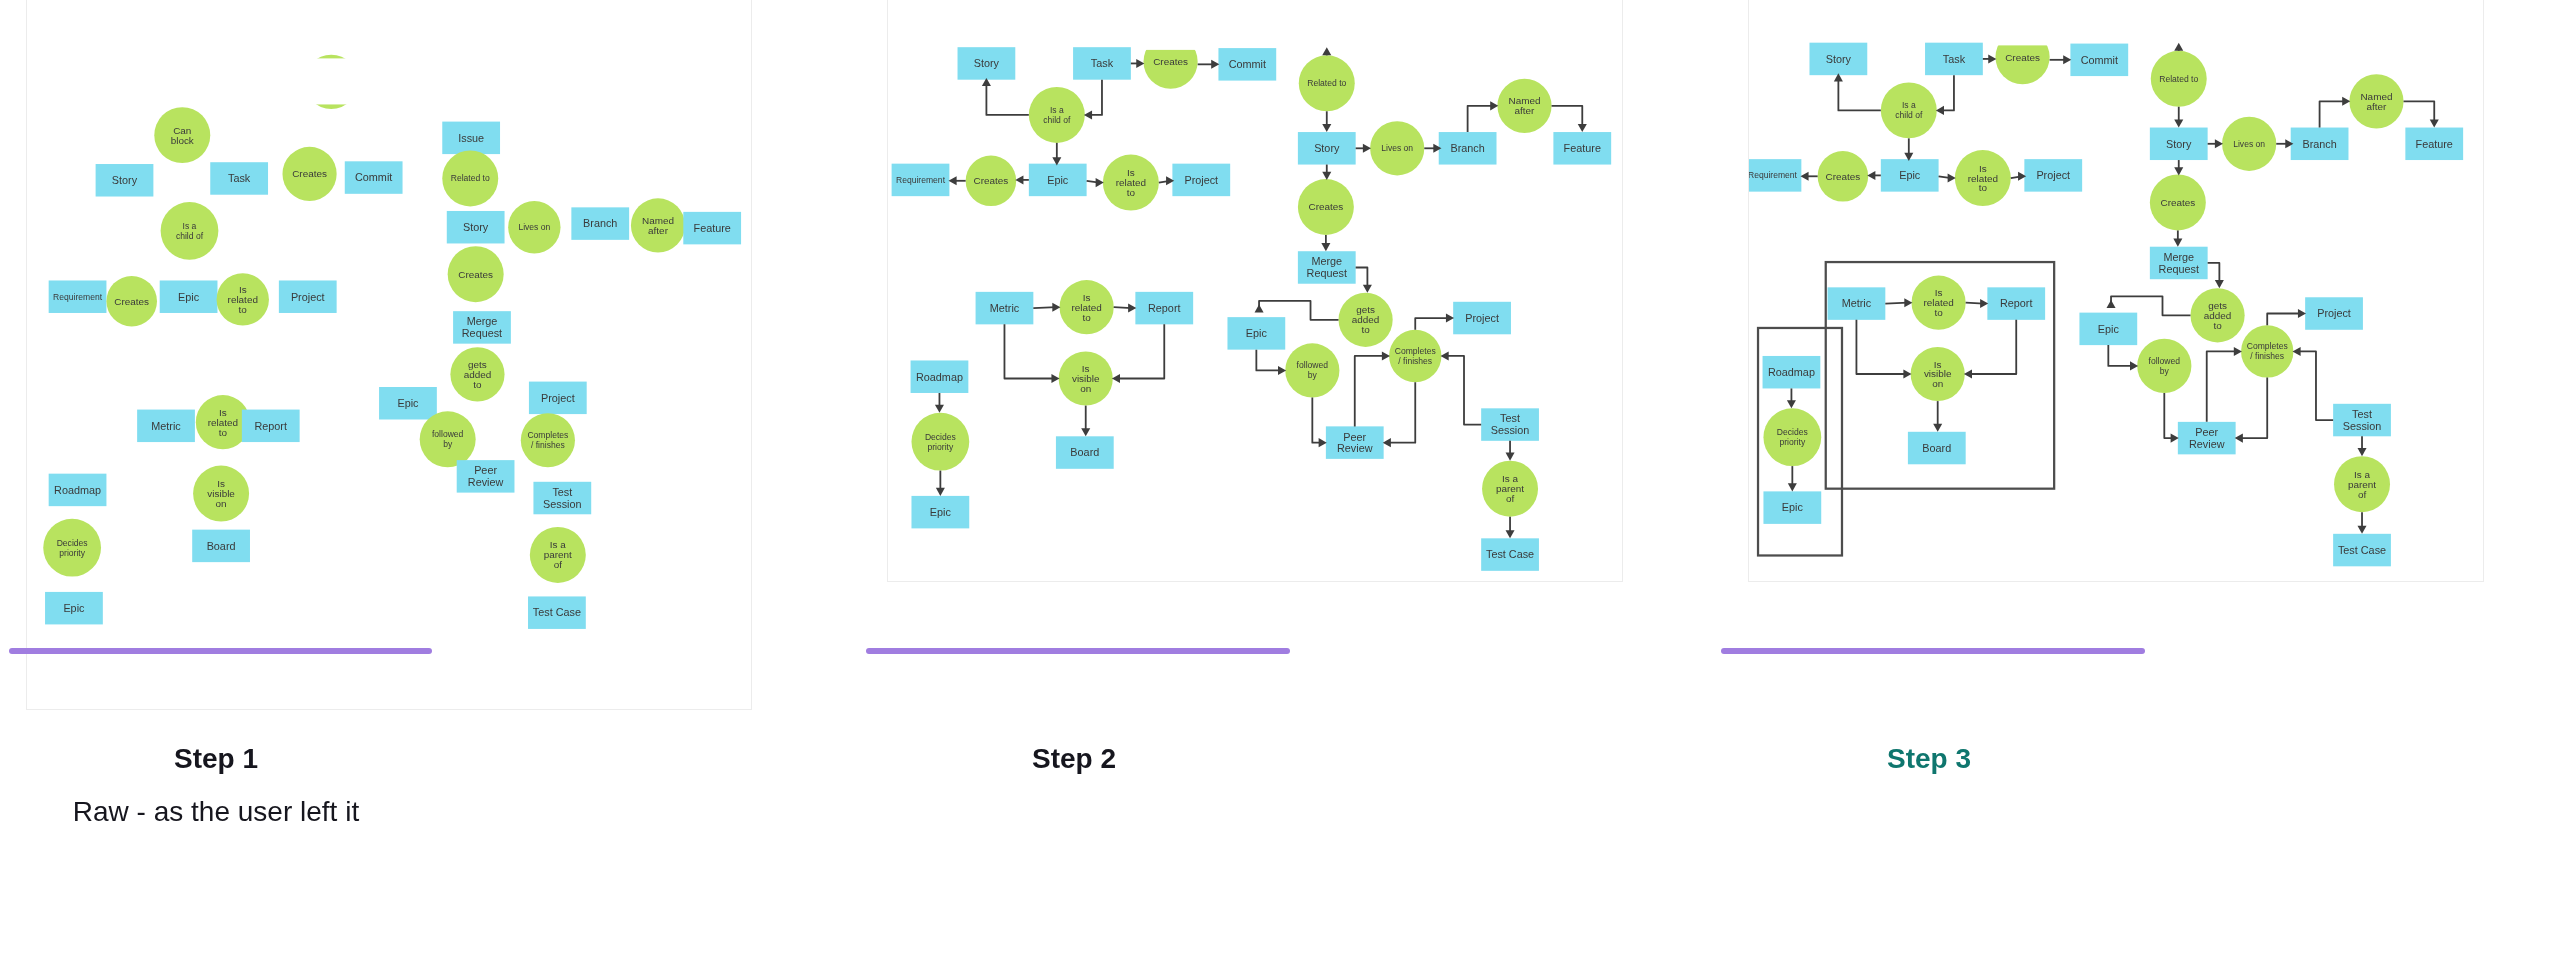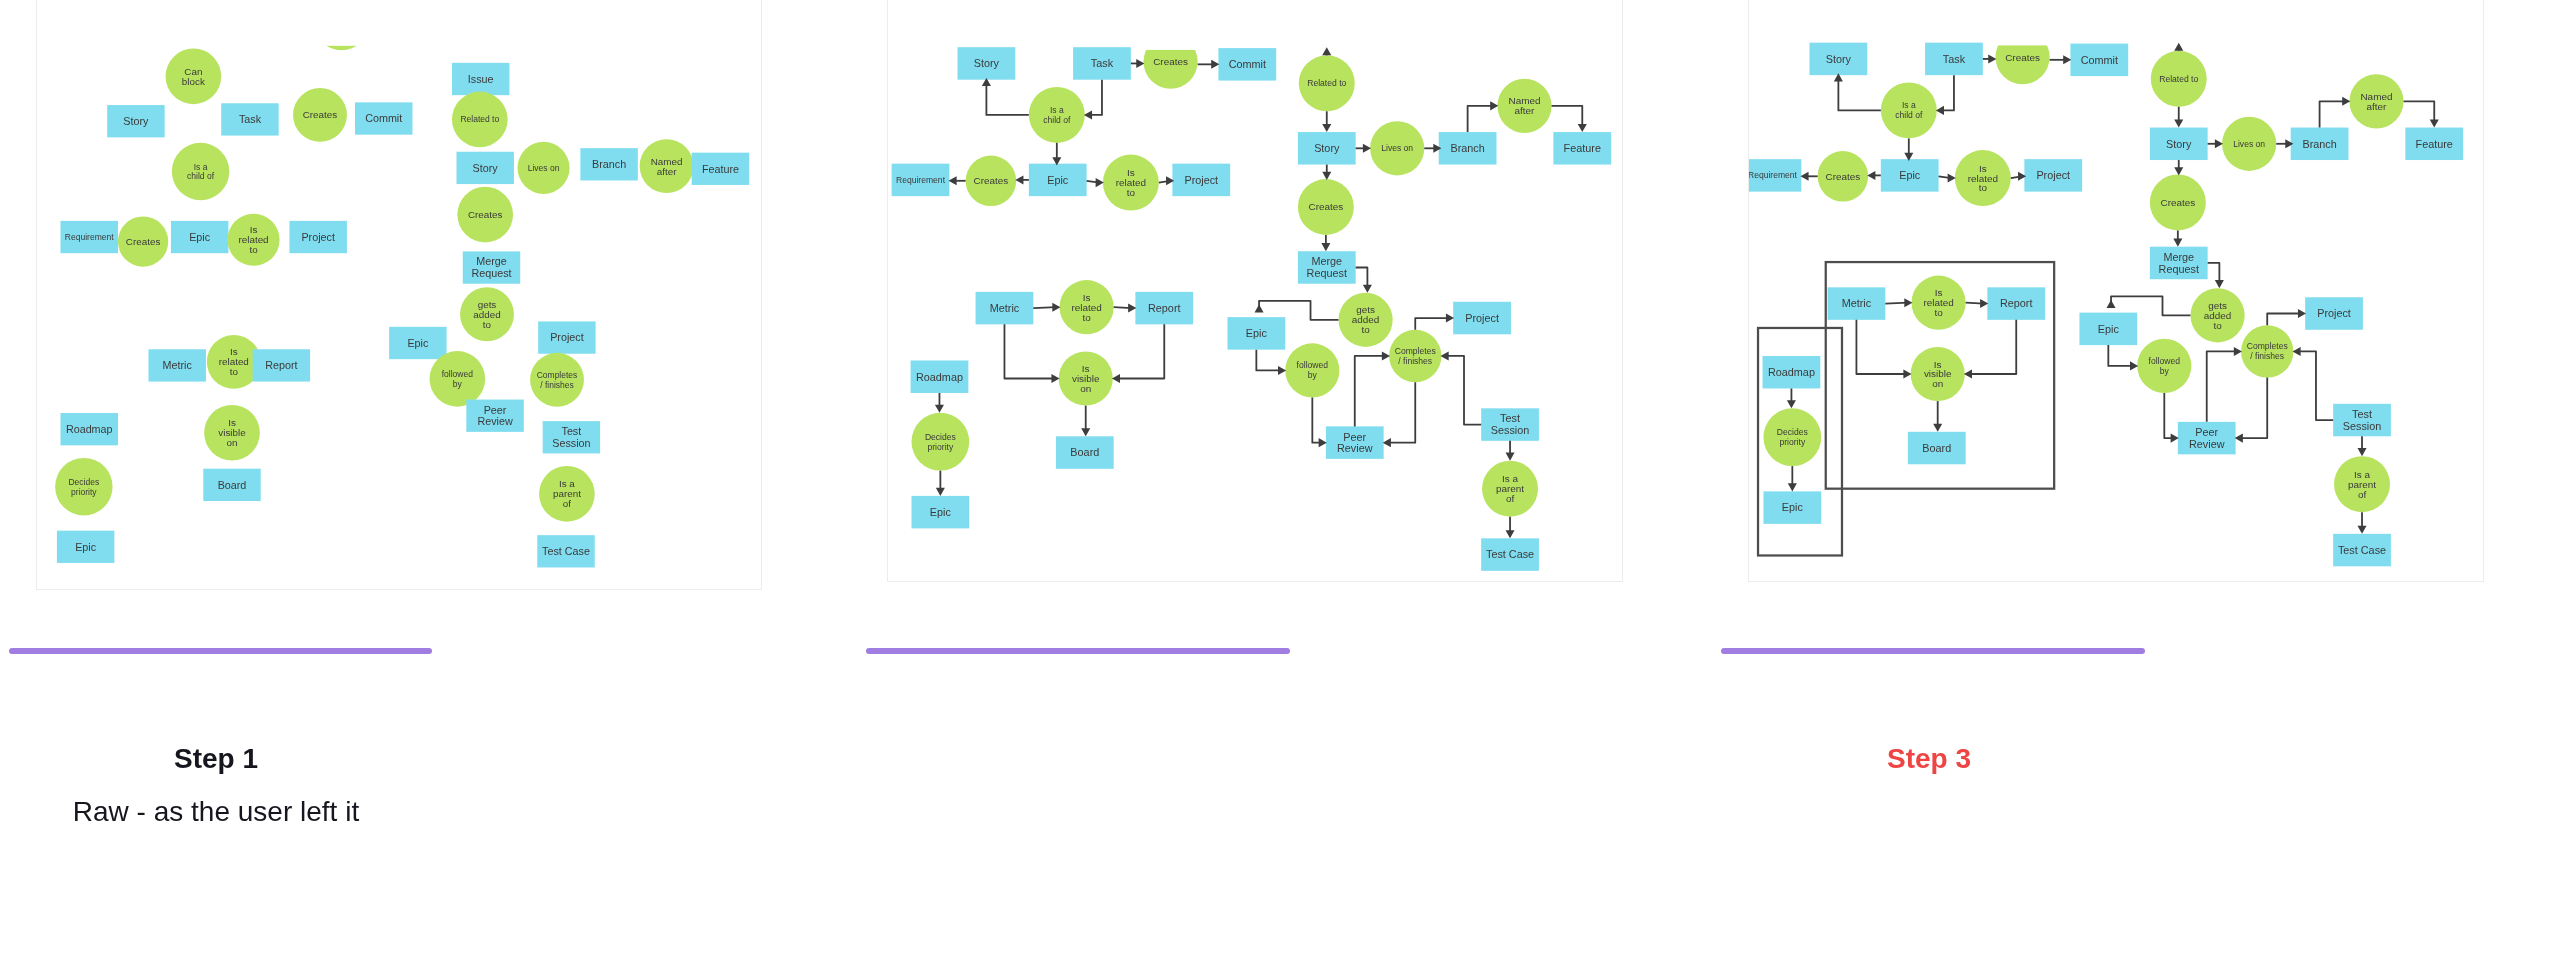--- a/index.html
+++ b/index.html
@@ -4,21 +4,21 @@
 <style>
   html,body{margin:0;padding:0}
   body{
     width:2576px;height:964px;background:#ffffff;position:relative;overflow:hidden;
     font-family:"Liberation Sans","DejaVu Sans",sans-serif;
   }
   .panelbox{
     position:absolute;top:0;margin:0;background:#ffffff;
     border:1.8px solid #ececec;border-top:none;box-sizing:border-box;
   }
-  .p1{left:36px;width:726px;height:590px}
+  .p1{left:26px;width:726px;height:710px}
   .p2{left:887px;width:736px;height:582px}
   .p3{left:1748px;width:736px;height:582px}
   .panelbox svg{display:block;width:100%;height:100%}
   .divider{position:absolute;top:648px;height:6.3px;border-radius:3.6px;background:#a07de0}
   .d1{left:9px;width:423px}
   .d2{left:866px;width:424px}
   .d3{left:1721px;width:424px}
   .caption{
     position:absolute;top:732px;width:634px;text-align:center;
     color:#16161e;font-size:28px;line-height:53px;
@@ -401,17 +401,18 @@
 
 <div class="divider d1" style="background: rgb(160, 125, 224);"></div>
 <div class="divider d2" style="background: rgb(160, 125, 224);"></div>
 <div class="divider d3" style="background: rgb(160, 125, 224);"></div>
 
 <div class="caption c1" style="color: rgb(22, 22, 30);">
   <h3>Step 1</h3>
   <p>Raw - as the user left it</p>
 </div>
 <div class="caption c2" style="color: rgb(22, 22, 30);">
+  <h3>Step 2</h3>
 </div>
-<div class="caption c3" style="color: #ef4444;">
+<div class="caption c3" style="color: #0f766e;">
   <h3>Step 3</h3>
 </div>
 
 
 </body></html>

